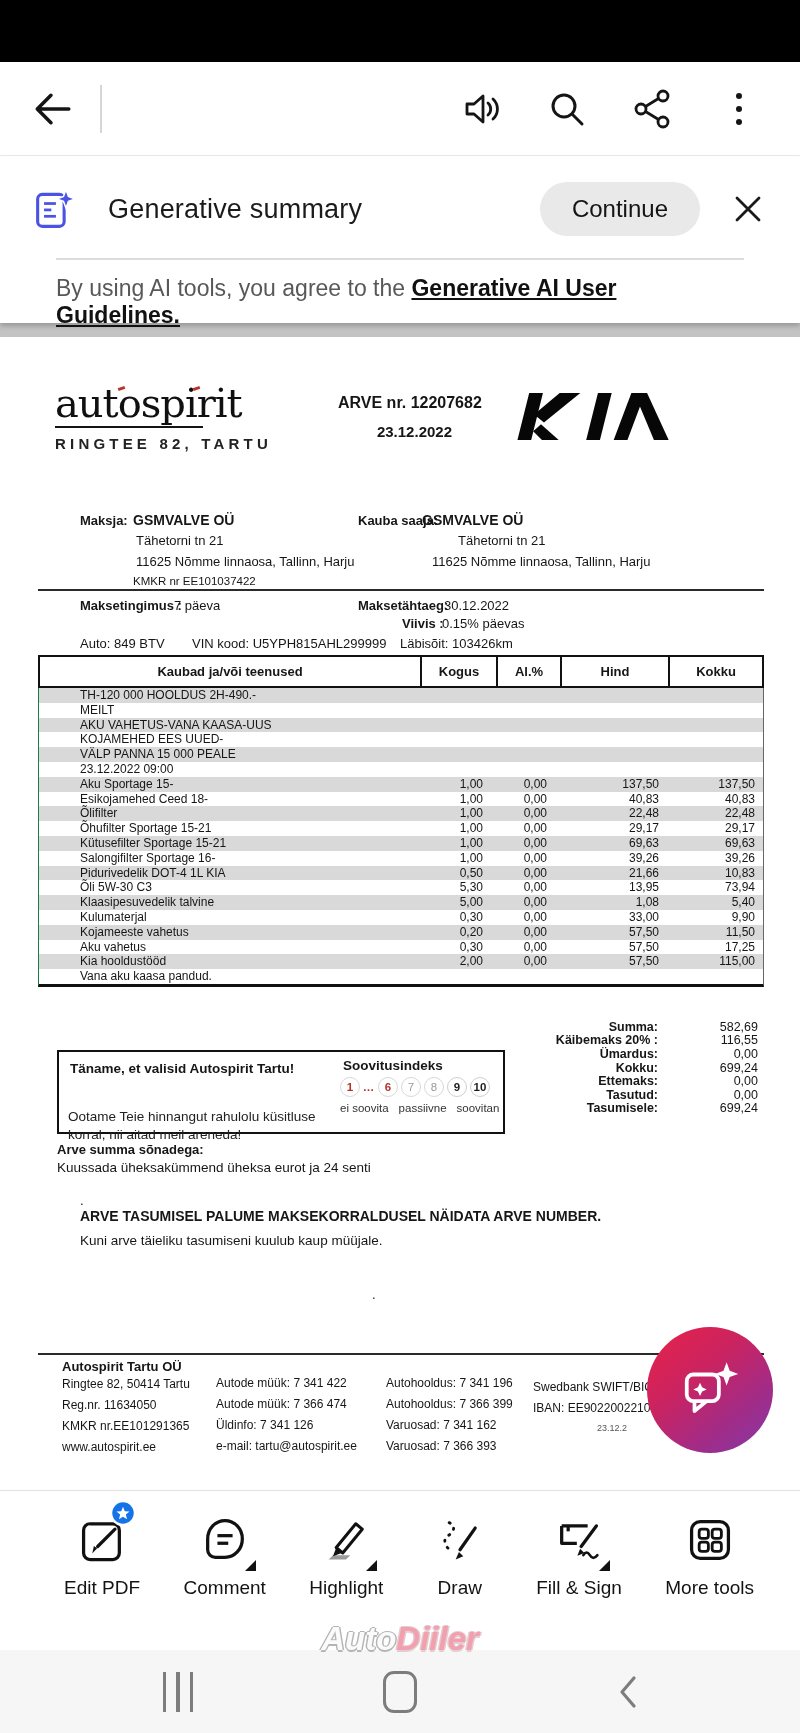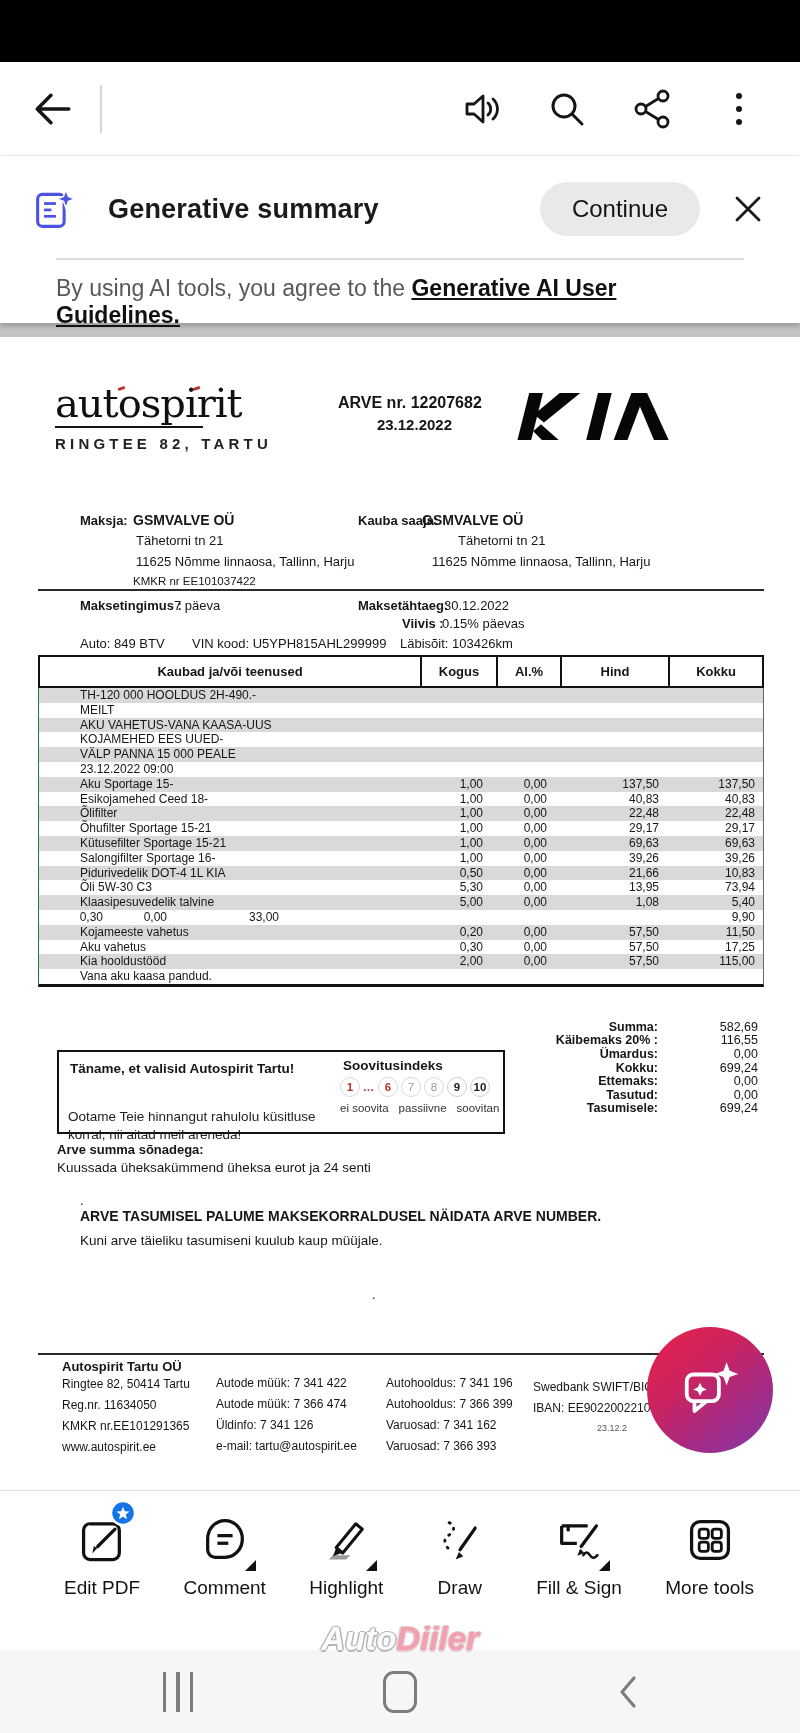--- a/index.html
+++ b/index.html
@@ -17,42 +17,42 @@
   .tb-divider { width:2px; height:48px; background:#d6d6d6; margin-left:26px; }
   .tb-spacer { flex:1; }
   .tb-right { display:flex; align-items:center; gap:44px; margin-right:40px; }
   .tb-icon { width:42px; height:42px; display:flex; align-items:center; justify-content:center; }
 
   
   .ai-banner { left:0; top:156px; width:800px; height:167px; background:#fff;
     box-shadow:0 3px 5px rgba(0,0,0,.22); z-index:3; }
   .ai-row { display:flex; align-items:center; padding:26px 34px 0 34px; }
   .ai-icon { width:42px; height:42px; flex:0 0 42px; }
-  .ai-title { font-size:27px; color:#1b1b1b; font-weight:700; margin-left:32px; flex:1; letter-spacing:.2px; }
+  .ai-title { font-size:27px; color:#1b1b1b; font-weight:400; margin-left:32px; flex:1; letter-spacing:.2px; }
   .continue-btn { background:#e9e9e9; border:none; border-radius:30px; padding:13px 32px;
     font-size:24px; font-weight:500; color:#141414; font-family:inherit; margin-right:30px; cursor:pointer; }
   .ai-close { width:36px; height:36px; display:flex; align-items:center; justify-content:center; }
   .ai-divider { margin:22px 56px 0 56px; border-top:2px solid #dcdcdc; }
   .ai-disclaimer { margin:15px 56px 0 56px; font-size:23px; color:#585858; }
   .ai-disclaimer .link { color:#111; font-weight:700; text-decoration:underline; }
 
   .page-gap { left:0; top:323px; width:800px; height:14px; background:#c3c3c3; }
 
   
   .document { left:0; top:337px; width:800px; height:1153px; background:#fff; color:#161616; }
   .doc-abs { position:absolute; white-space:nowrap; }
 
   .logo-name { font-family:"DejaVu Serif", serif; font-size:40px; letter-spacing:-1px; color:#101010; line-height:1; }
   .logo-rule { width:148px; border-top:2px solid #141414; margin-top:3px; }
   .logo-addr { font-size:15px; font-weight:700; letter-spacing:4.2px; margin-top:7px; color:#222; }
   .logo-accent { position:absolute; width:7px; height:3px; background:#b8342a; transform:rotate(-18deg); }
 
   .inv-no { font-size:16px; font-weight:700; }
   .inv-no-block { width:114px; }
-  .inv-date { font-size:15px; font-weight:700; text-align:right; margin-top:4px; }
+  .inv-date { font-size:15px; font-weight:700; text-align:right; margin-top:11px; }
 
   .lbl { font-weight:700; font-size:13px; }
   .val { font-size:13px; }
   .small { font-size:11.5px; }
 
   .divider-line { border-top:2px solid #2a2a2a; }
 
   
   .inv-table { left:38px; top:318px; width:726px; }
   .t-head { display:flex; border:2px solid #111; height:33px; }
@@ -352,20 +352,21 @@
           <div class="t-cell c-kokku">73,94</div>
         </div>
         <div class="t-row">
           <div class="t-cell c-desc">Klaasipesuvedelik talvine</div>
           <div class="t-cell c-kogus">5,00</div>
           <div class="t-cell c-al">0,00</div>
           <div class="t-cell c-hind">1,08</div>
           <div class="t-cell c-kokku">5,40</div>
         </div>
         <div class="t-row">
+          <div class="t-cell c-desc">Kulumaterjal</div>
           <div class="t-cell c-kogus">0,30</div>
           <div class="t-cell c-al">0,00</div>
           <div class="t-cell c-hind">33,00</div>
           <div class="t-cell c-kokku">9,90</div>
         </div>
         <div class="t-row">
           <div class="t-cell c-desc">Kojameeste vahetus</div>
           <div class="t-cell c-kogus">0,20</div>
           <div class="t-cell c-al">0,00</div>
           <div class="t-cell c-hind">57,50</div>

